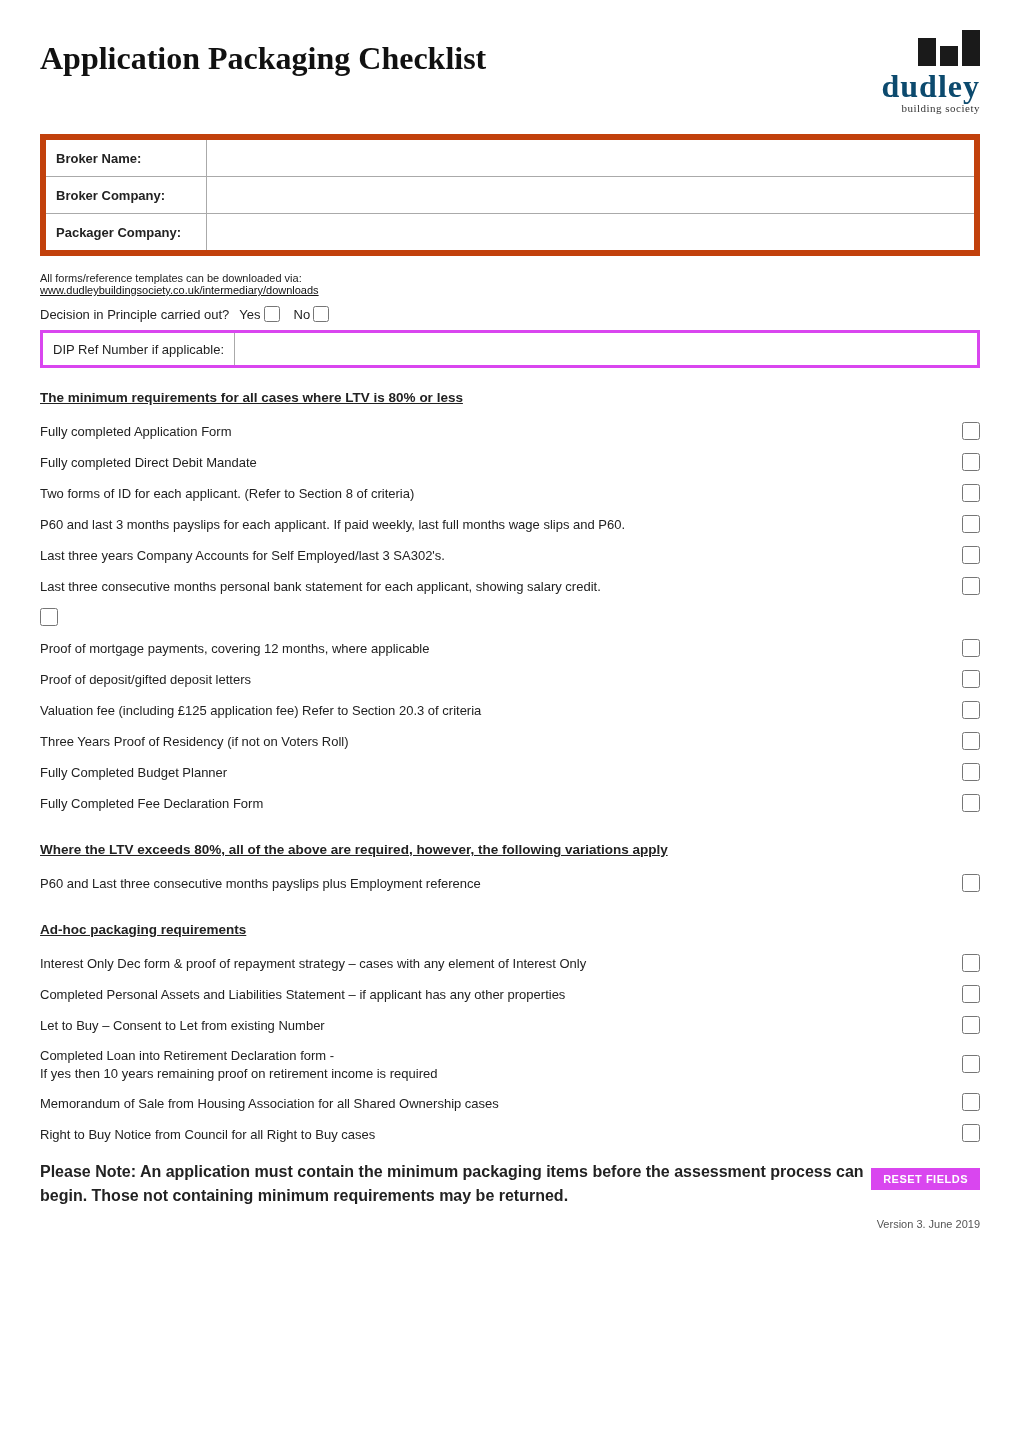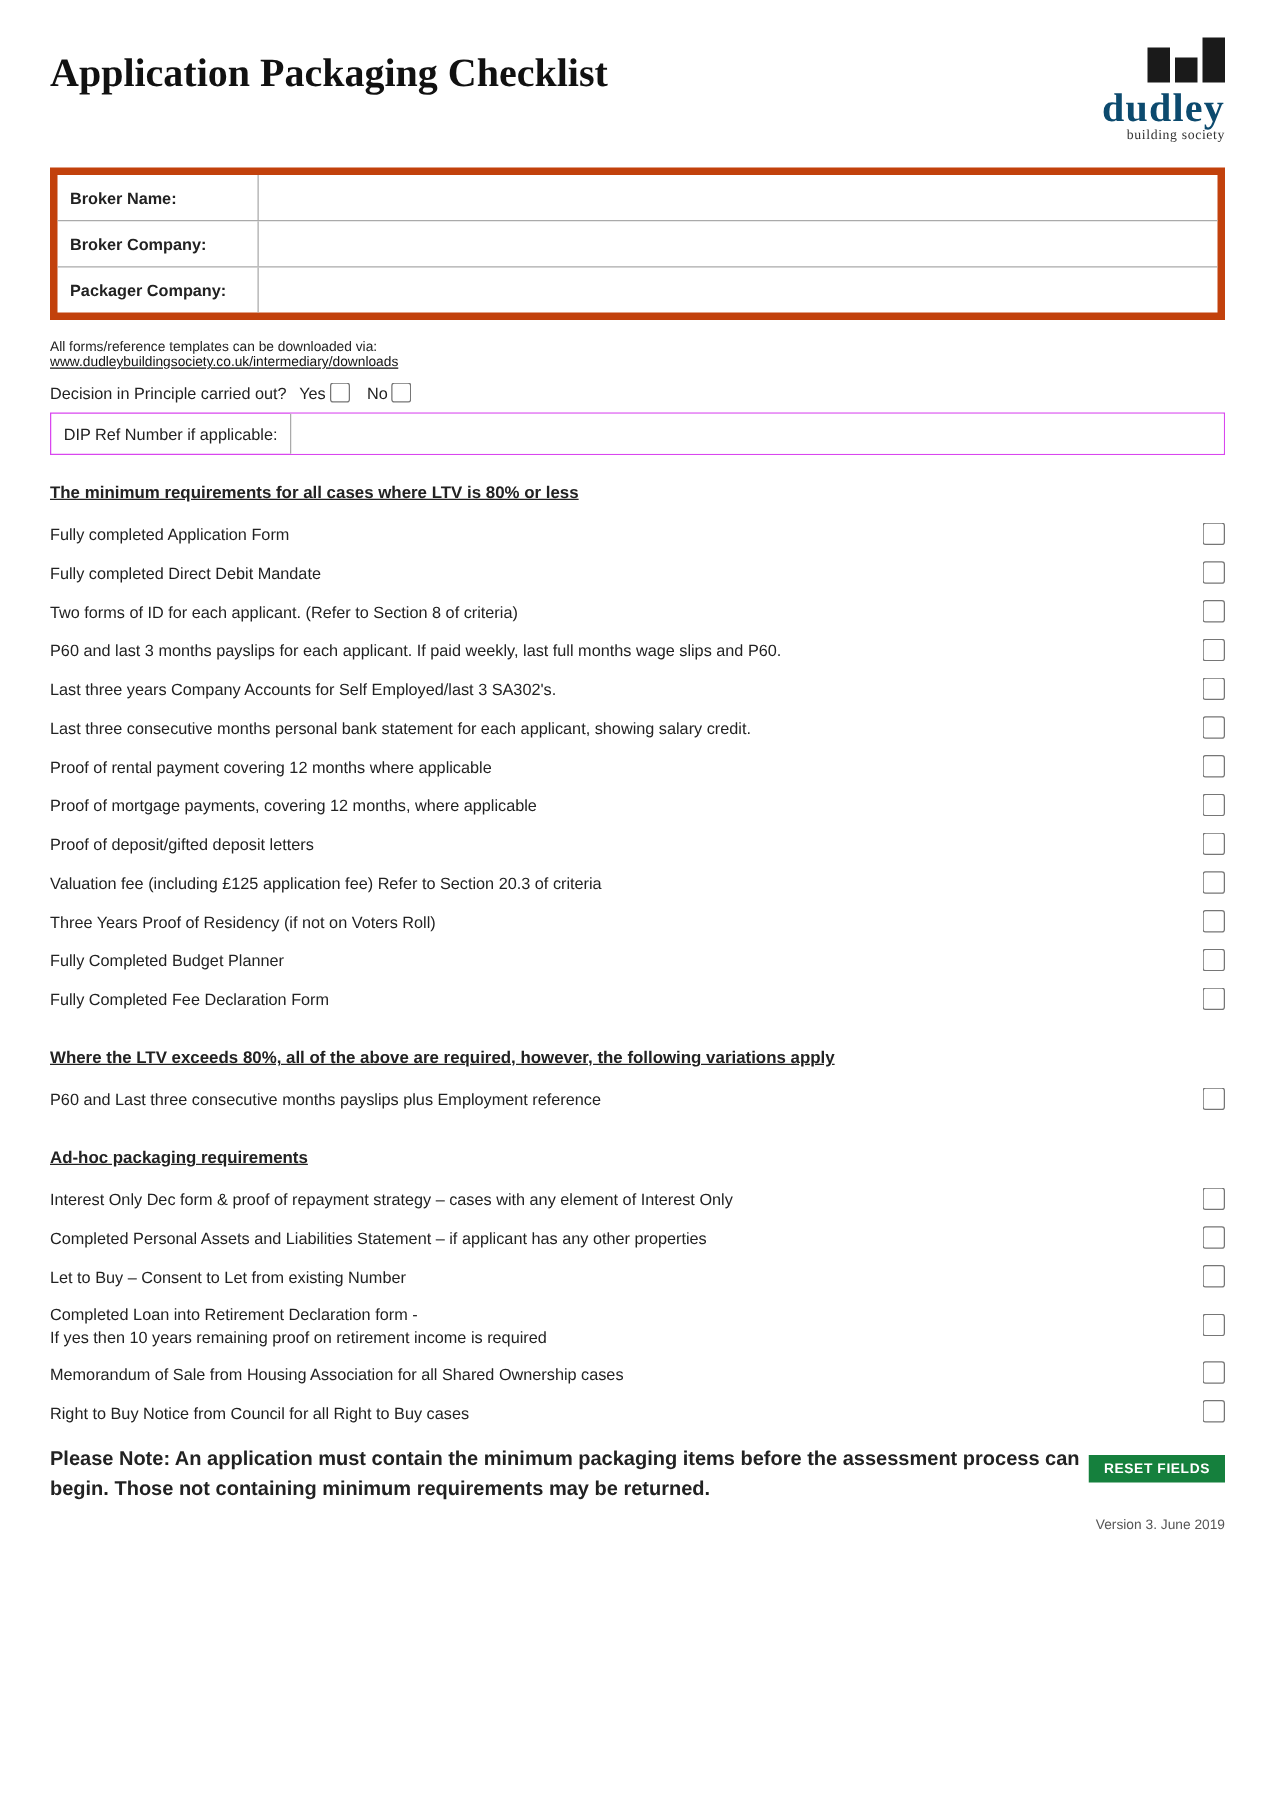--- a/index.html
+++ b/index.html
@@ -178,36 +178,36 @@
       line-height: 1.5;
     }
 
     .reset-row {
       display: flex;
       align-items: center;
       justify-content: space-between;
     }
 
     .reset-button {
-      background: #15803d;
+      background: #d946ef;
       color: #fff;
       border: none;
       padding: 5px 12px;
       font-size: 11px;
       font-weight: bold;
       cursor: pointer;
       letter-spacing: 0.5px;
       text-transform: uppercase;
       white-space: nowrap;
     }
 
     .dip-full-row {
       display: flex;
       align-items: center;
-      border: 1px solid #d946ef;
+      border: 3px solid #d946ef;
       margin-top: 8px;
     }
 
     .dip-full-label {
       padding: 6px 10px;
       font-size: 13px;
       white-space: nowrap;
     }
 
     .dip-full-input {
@@ -312,21 +312,20 @@
         <input type="checkbox" style="width: 18px; height: 18px; border: 1px solid rgb(85, 85, 85);">
       </label>
     </div>
     <div class="checklist-item">
       <span class="checklist-item-text">Last three consecutive months personal bank statement for each applicant, showing salary credit.</span>
       <label>
         <input type="checkbox" style="width: 18px; height: 18px; border: 1px solid rgb(85, 85, 85);">
       </label>
     </div>
     <div class="checklist-item">
-      <span class="checklist-item-text">Proof of rental payment covering 12 months where applicable</span>
       <label>
         <input type="checkbox" style="width: 18px; height: 18px; border: 1px solid rgb(85, 85, 85);">
       </label>
     </div>
     <div class="checklist-item">
       <span class="checklist-item-text">Proof of mortgage payments, covering 12 months, where applicable</span>
       <label>
         <input type="checkbox" style="width: 18px; height: 18px; border: 1px solid rgb(85, 85, 85);">
       </label>
     </div>

